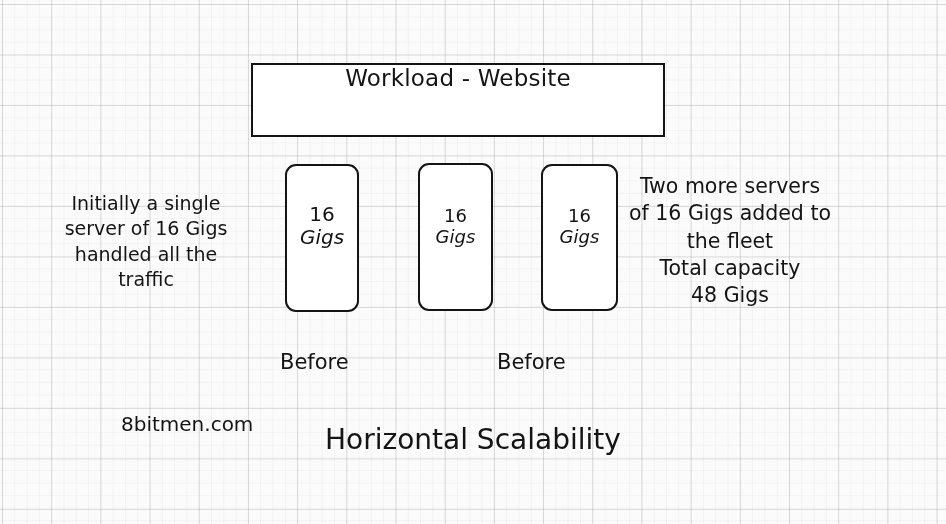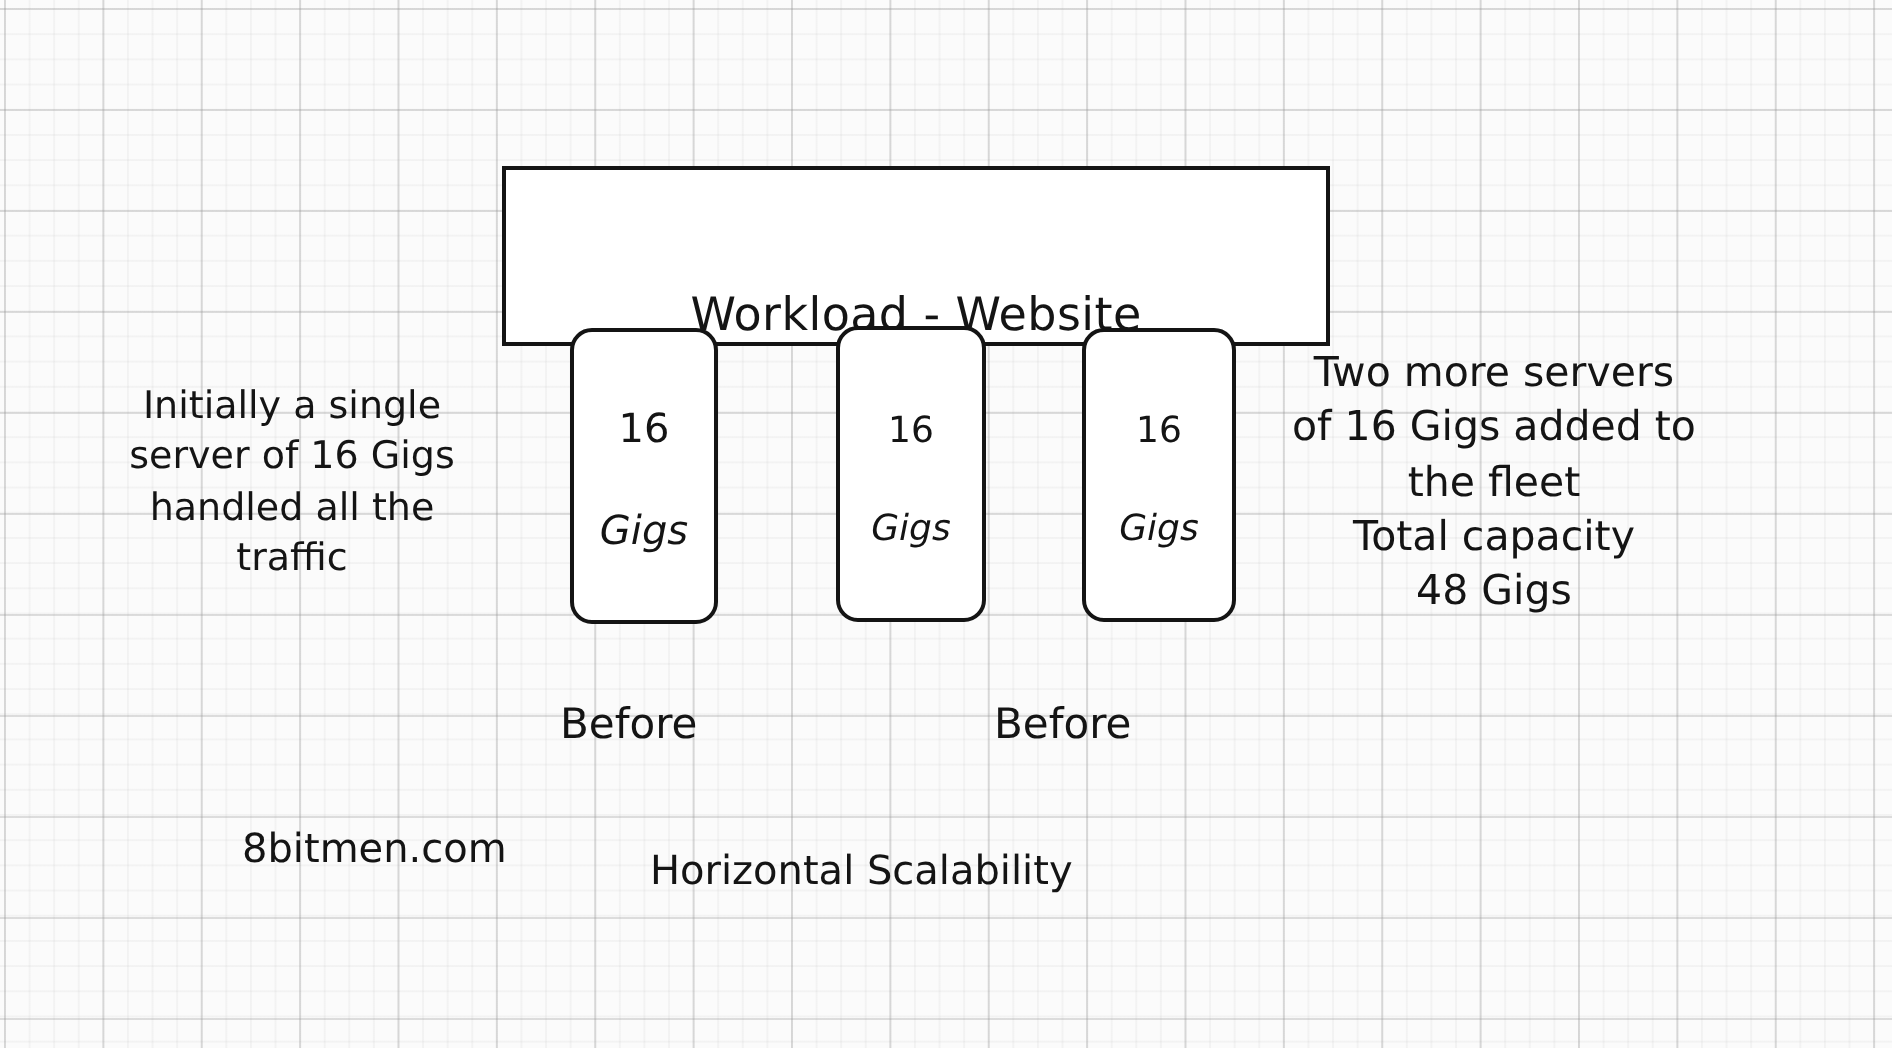--- a/index.html
+++ b/index.html
@@ -29,48 +29,47 @@
     color: #141414;
   }
 
   .abs { position: absolute; }
 
   
   #workload-box {
     left: 251px;
     top: 63px;
     width: 414px;
-    height: 90px;
+    height: 74px;
     box-sizing: border-box;
     border: 2.5px solid #141414;
     background: #ffffff;
     display: flex;
-    align-items: flex-end;
+    align-items: flex-start;
     justify-content: center;
-    margin-top: 20px;
   }
   #workload-box .label {
     font-size: 23px;
     letter-spacing: 0.2px;
     white-space: nowrap;
   }
 
   
   .server-box {
     box-sizing: border-box;
     border: 2px solid #141414;
     border-radius: 11px;
     background: #ffffff;
     display: flex;
     flex-direction: column;
     align-items: center;
     justify-content: flex-start;
   }
   .server-box .amount { display: block; }
-  .server-box .unit   { display: block; font-style: italic; margin-top: 28px; }
+  .server-box .unit   { display: block; font-style: italic; }
 
   #server-box-1 { left: 285px; top: 164px; width: 74px;  height: 148px; }
   #server-box-2 { left: 418px; top: 163px; width: 75px;  height: 148px; }
   #server-box-3 { left: 541px; top: 164px; width: 77px;  height: 147px; }
 
   #server-box-1 .amount { font-size: 20px; margin-top: 38px; line-height: 1.05; }
   #server-box-1 .unit   { font-size: 20px; line-height: 1.2; }
   #server-box-2 .amount { font-size: 18px; margin-top: 42px; line-height: 1.05; }
   #server-box-2 .unit   { font-size: 18px; line-height: 1.2; }
   #server-box-3 .amount { font-size: 18px; margin-top: 41px; line-height: 1.05; }
@@ -82,42 +81,42 @@
     line-height: 1.33;
     white-space: pre-line;
   }
   #note-before {
     left: 30px;
     top: 191px;
     width: 232px;
     font-size: 19px;
   }
   #note-after {
-    left: 629px;
+    left: 612px;
     top: 173px;
     width: 236px;
     font-size: 20.5px;
   }
 
   
   .caption { font-size: 21px; white-space: nowrap; }
   #caption-before { left: 280px; top: 350px; }
   #caption-after  { left: 497px; top: 350px; }
 
   
   #watermark {
     left: 121px;
     top: 412px;
     font-size: 20px;
     white-space: nowrap;
   }
   #figure-title {
     left: 325px;
     top: 423px;
-    font-size: 20px;
+    font-size: 28px;
     white-space: nowrap;
   }
 </style>
 </head>
 <body>
 
 <div id="canvas">
 
   <div class="abs" id="workload-box">
     <span class="label">Workload - Website</span>

